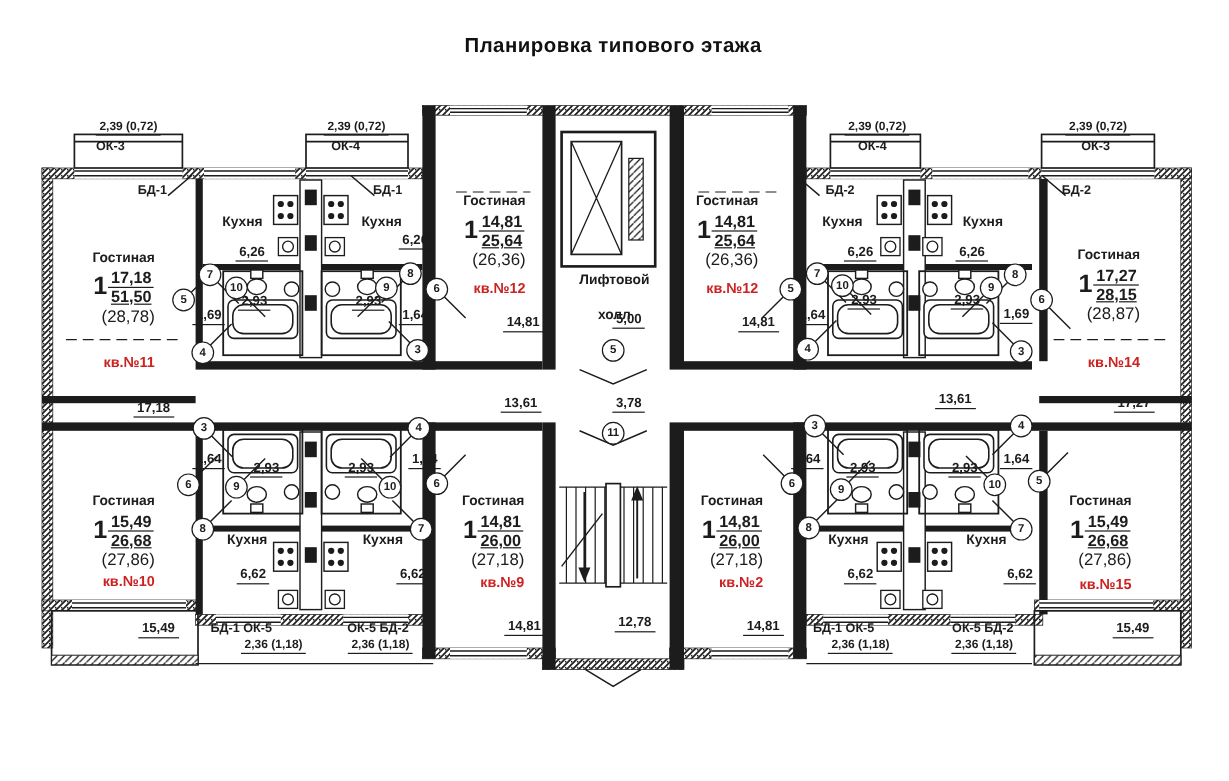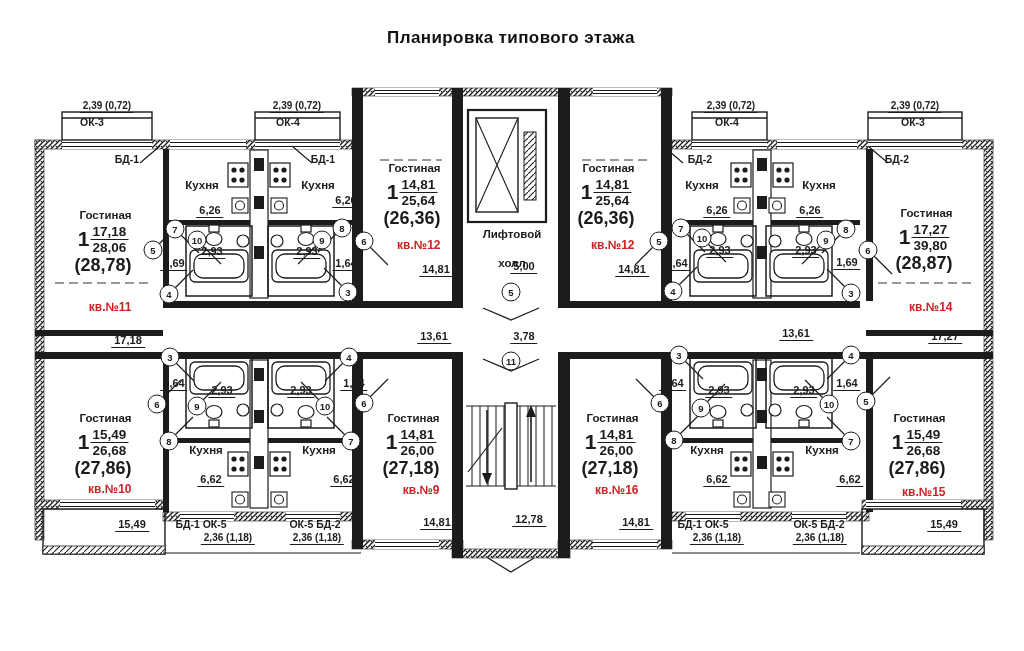--- a/index.html
+++ b/index.html
@@ -16,22 +16,22 @@
   .win { font-size:10.5px; font-weight:bold; }
   .axis { position:absolute; transform:translate(-50%,-50%); width:17px; height:17px;
           border:1.4px solid #1c1c1c; border-radius:50%; background:#fff; color:#1c1c1c;
           font-size:9.5px; font-weight:bold; display:flex; align-items:center; justify-content:center; z-index:3; }
   .apt { position:absolute; transform:translateX(-50%); text-align:right; color:#1c1c1c; z-index:2; }
   .apt .rmlbl { font-size:11.5px; font-weight:bold; margin-bottom:3px; }
   .apt .fr { display:flex; align-items:flex-start; justify-content:center; }
   .apt .one { font-size:21px; font-weight:bold; line-height:1.4; margin-right:1px; }
   .apt .stack { display:flex; flex-direction:column; font-size:13.5px; font-weight:bold; }
   .apt .la { border-bottom:1.6px solid #1c1c1c; padding:0 2px; }
-  .apt .ta { padding:0 2px; }
-  .apt .balc { font-size:18px; font-weight:bold; }
+  .apt .ta { padding:0 2px;text-decoration:underline; }
+  .apt .balc { font-size:14px; font-weight:normal; }
   .apt .no { color:#cc2222; font-weight:bold; font-size:12px; }
 </style>
 </head>
 <body>
 
 <div class="page">
   <div class="title">Планировка типового этажа</div>
 
   <div class="plan">
 
@@ -391,21 +391,21 @@
   <span class="t dim sm" style="left:317px;top:532px">2,36 (1,18)</span>
   <span class="t dim sm" style="left:717px;top:532px">2,36 (1,18)</span>
   <span class="t dim sm" style="left:820px;top:532px">2,36 (1,18)</span>
 
   <div class="apt" style="left:103px;top:209px">
     <div class="rmlbl">Гостиная</div>
     <div class="fr">
           <span class="one">1</span>
       <span class="stack">
             <span class="la">17,18</span>
-      <span class="ta">28,06</span>
+      <span class="ta">51,50</span>
           </span>
         </div>
     <div class="balc">(28,78)</div>
     <div class="no" style="margin-top:24px">кв.№11</div>
   </div>
   <div class="apt" style="left:412px;top:162px">
     <div class="rmlbl">Гостиная</div>
     <div class="fr">
           <span class="one">1</span>
       <span class="stack">
@@ -427,21 +427,21 @@
         </div>
     <div class="balc">(26,36)</div>
     <div class="no" style="margin-top:9px">кв.№12</div>
   </div>
   <div class="apt" style="left:924px;top:207px">
     <div class="rmlbl">Гостиная</div>
     <div class="fr">
           <span class="one">1</span>
       <span class="stack">
             <span class="la">17,27</span>
-      <span class="ta">39,80</span>
+      <span class="ta">28,15</span>
           </span>
         </div>
     <div class="balc">(28,87)</div>
     <div class="no" style="margin-top:26px">кв.№14</div>
   </div>
   <div class="apt" style="left:103px;top:412px">
     <div class="rmlbl">Гостиная</div>
     <div class="fr">
           <span class="one">1</span>
       <span class="stack">
@@ -467,21 +467,21 @@
   <div class="apt" style="left:610px;top:412px">
     <div class="rmlbl">Гостиная</div>
     <div class="fr">
           <span class="one">1</span>
       <span class="stack">
             <span class="la">14,81</span>
       <span class="ta">26,00</span>
           </span>
         </div>
     <div class="balc">(27,18)</div>
-    <div class="no" style="margin-top:4px">кв.№16</div>
+    <div class="no" style="margin-top:4px">кв.№2</div>
   </div>
   <div class="apt" style="left:917px;top:412px">
     <div class="rmlbl">Гостиная</div>
     <div class="fr">
           <span class="one">1</span>
       <span class="stack">
             <span class="la">15,49</span>
       <span class="ta">26,68</span>
           </span>
         </div>

